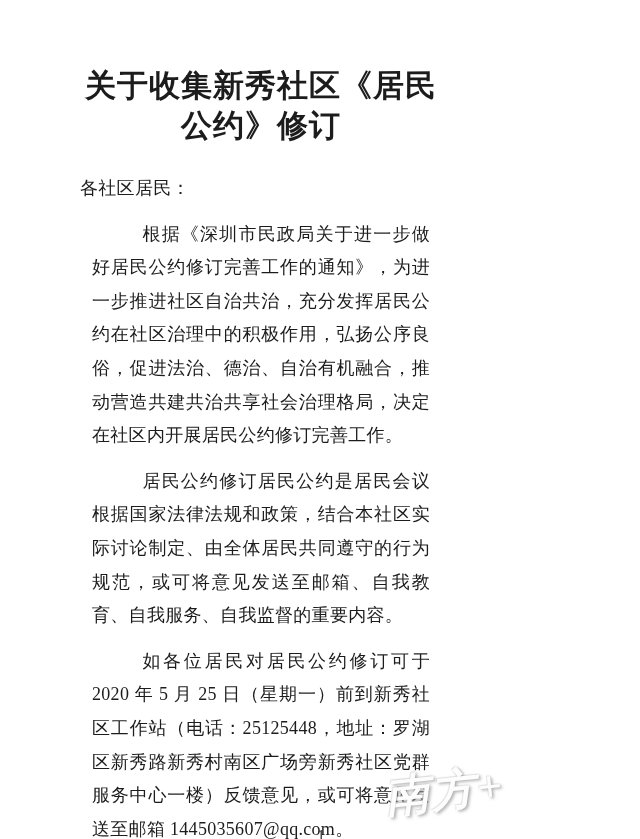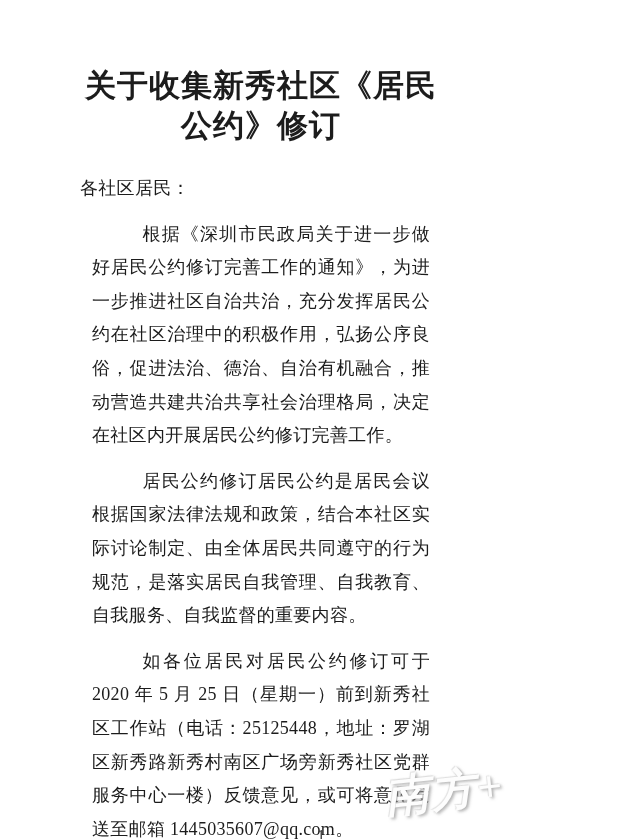--- a/index.html
+++ b/index.html
@@ -88,21 +88,21 @@
 
 <div class="page">
 
   <h1 class="doc-title">
     <span style="display:block">关于收集新秀社区《居民公约》修订</span>
   </h1>
 
   <div class="doc-body">
     <p class="salutation">各社区居民：</p>
     <p class="para">根据《深圳市民政局关于进一步做好居民公约修订完善工作的通知》，为进一步推进社区自治共治，充分发挥居民公约在社区治理中的积极作用，弘扬公序良俗，促进法治、德治、自治有机融合，推动营造共建共治共享社会治理格局，决定在社区内开展居民公约修订完善工作。</p>
-    <p class="para">居民公约修订居民公约是居民会议根据国家法律法规和政策，结合本社区实际讨论制定、由全体居民共同遵守的行为规范，是落实居民自我管理、自我教育、自我服务、自我监督的重要内容。</p>
+    <p class="para">居民公约修订居民公约是居民会议根据国家法律法规和政策，结合本社区实际讨论制定、由全体居民共同遵守的行为规范，或可将意见发送至邮箱、自我教育、自我服务、自我监督的重要内容。</p>
     <p class="para">如各位居民对居民公约修订可于 2020 年 5 月 25 日（星期一）前到新秀社区工作站（电话：25125448，地址：罗湖区新秀路新秀村南区广场旁新秀社区党群服务中心一楼）反馈意见，或可将意见发送至邮箱 1445035607@qq.com。</p>
   </div>
 
   <div class="closing-block">
     <div class="closing-signature">黄贝街道新秀社区居委会</div>
     <div class="closing-date">2020 年 5 月 18 日</div>
   </div>
 
   <div class="watermark">南方+</div>
 

